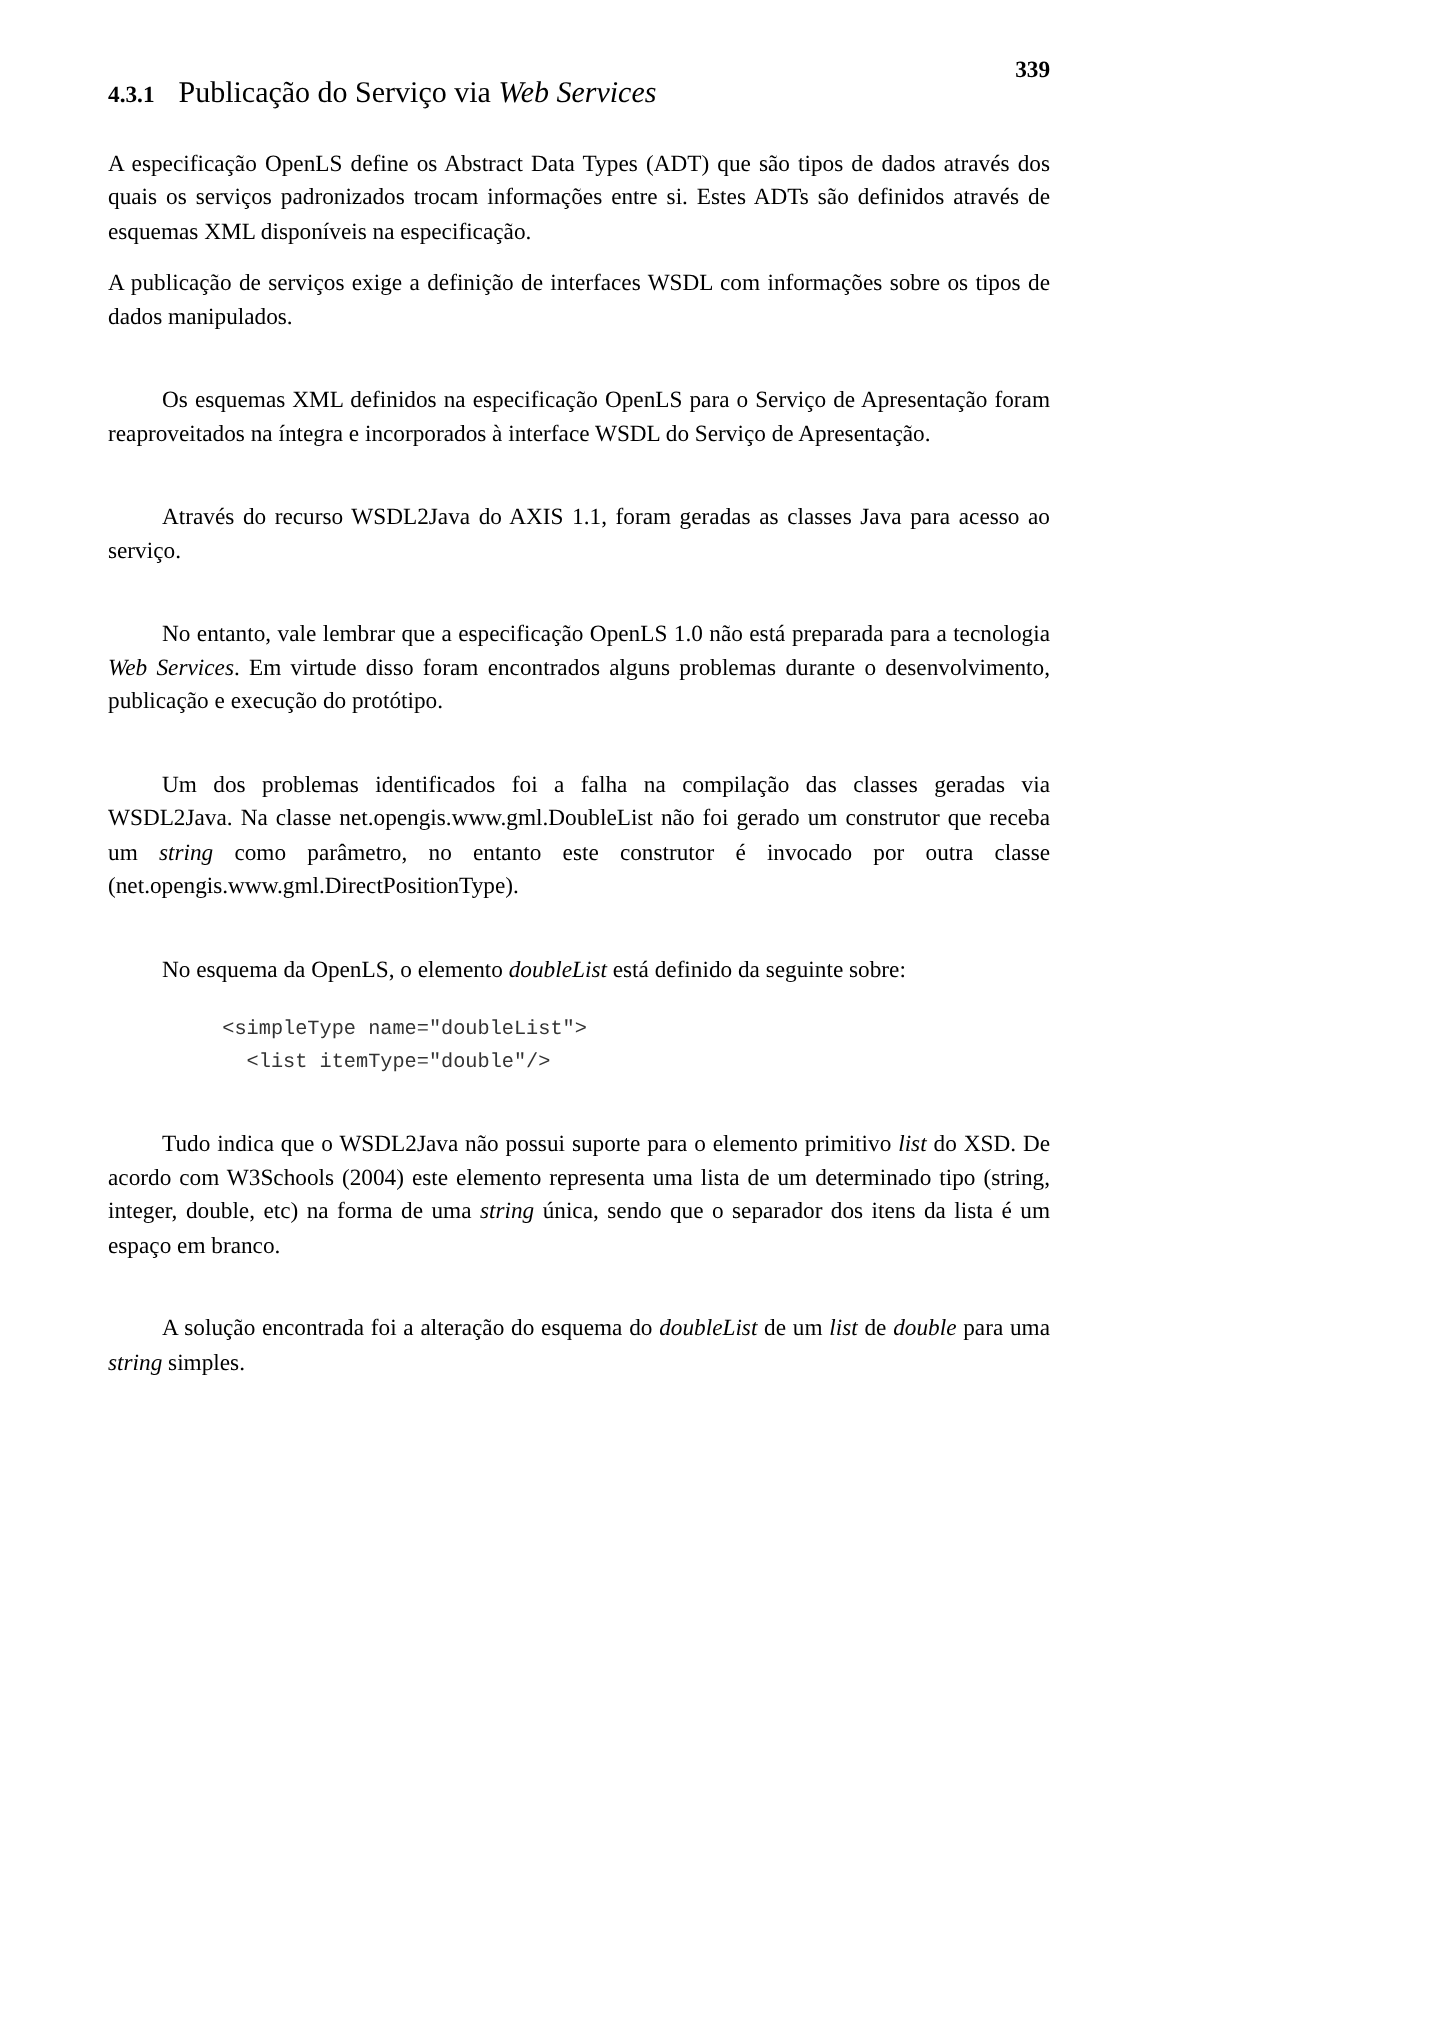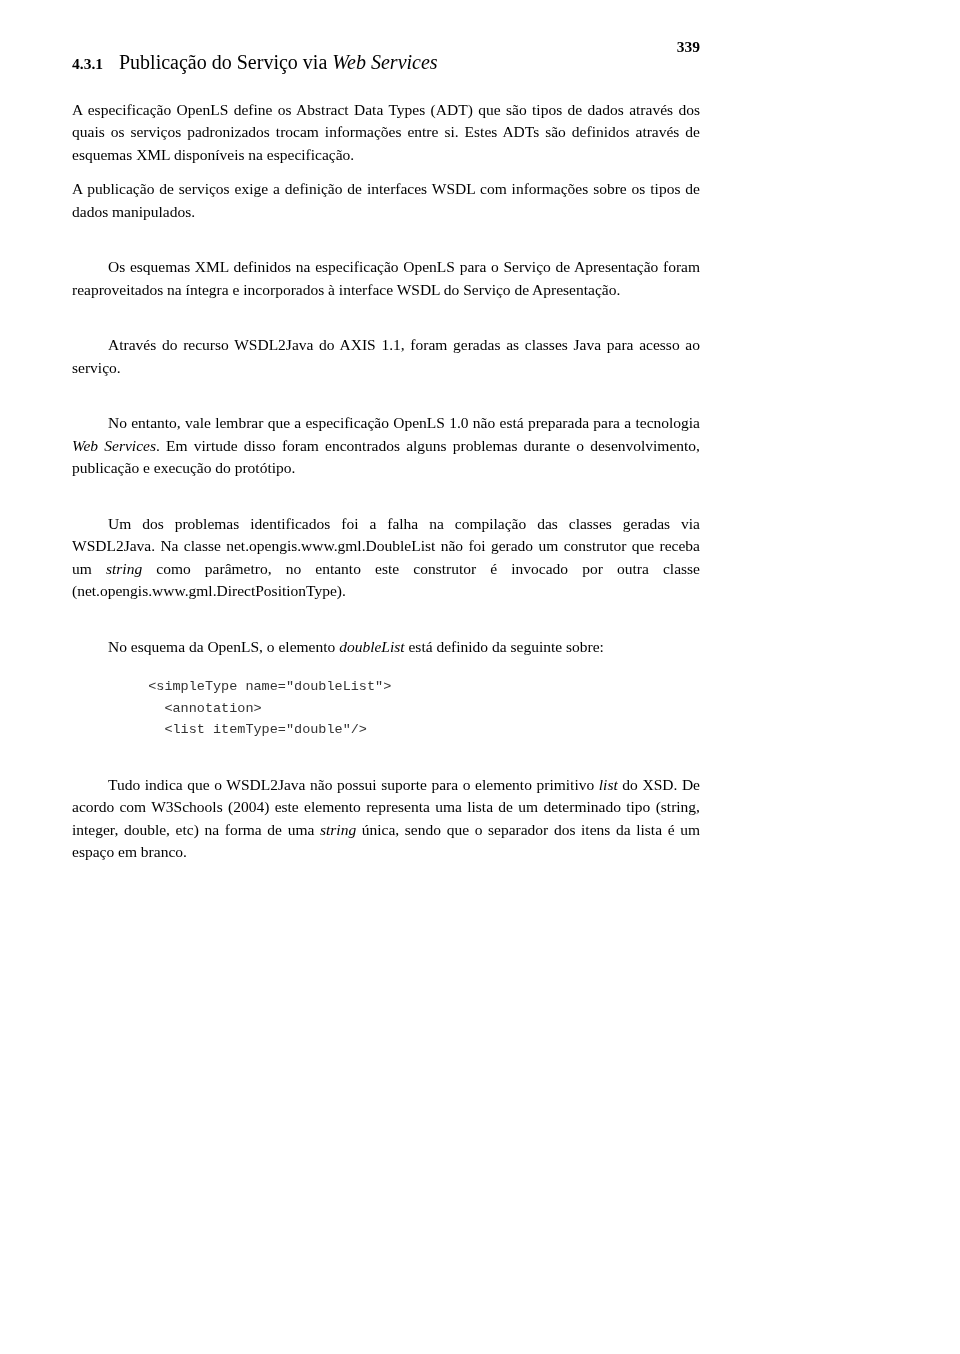--- a/index.html
+++ b/index.html
@@ -111,22 +111,24 @@
   <p class="body-text indent">
     <span>Um dos problemas identificados foi a falha na compilação das classes geradas via WSDL2Java. Na classe net.opengis.www.gml.DoubleList não foi gerado um construtor que receba um </span><em>string</em><span> como parâmetro, no entanto este construtor é invocado por outra classe (net.opengis.www.gml.DirectPositionType).</span>
   </p>
 
   <p class="body-text indent">
     <span>No esquema da OpenLS, o elemento </span><em>doubleList</em><span> está definido da seguinte sobre:</span>
   </p>
 
   <div class="code-block">
     <span class="code-line">  &lt;simpleType name="doubleList"&gt;</span>
-    <span class="code-line">    &lt;annotation&gt;</span>
     <span class="code-line">    &lt;list itemType="double"/&gt;</span>
   </div>
 
   <p class="body-text indent">
     <span>Tudo indica que o WSDL2Java não possui suporte para o elemento primitivo </span><em>list</em><span> do XSD. De acordo com W3Schools (2004) este elemento representa uma lista de um determinado tipo (string, integer, double, etc) na forma de uma </span><em>string</em><span> única, sendo que o separador dos itens da lista é um espaço em branco.</span>
   </p>
 
+  <p class="body-text indent">
+    <span>A solução encontrada foi a alteração do esquema do </span><em>doubleList</em><span> de um </span><em>list</em><span> de </span><em>double</em><span> para uma </span><em>string</em><span> simples.</span>
+  </p>
 
 </div>
 
 </body></html>

